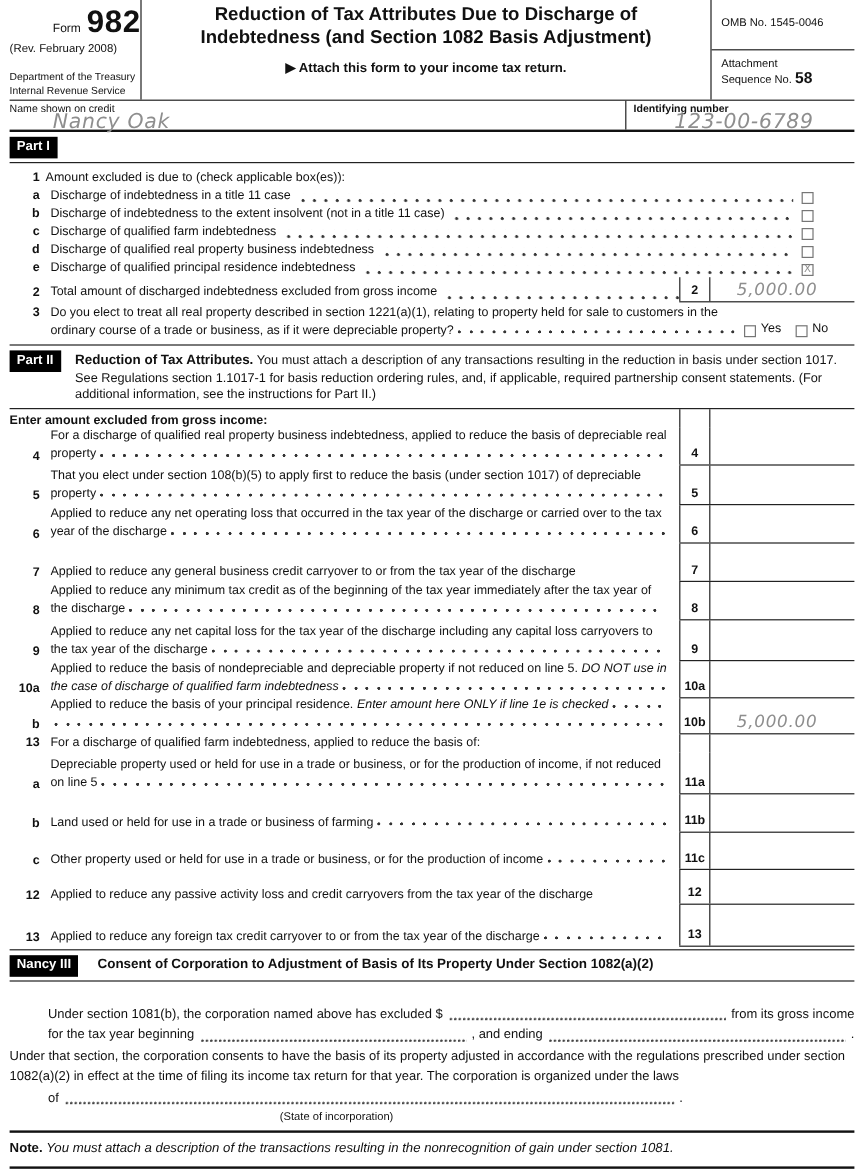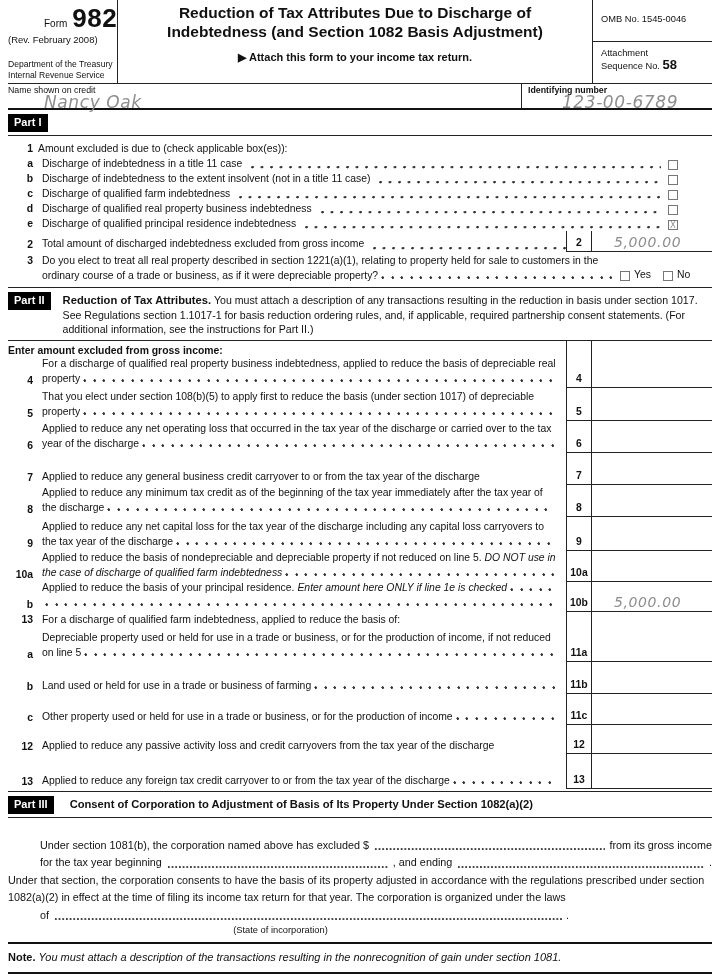--- a/index.html
+++ b/index.html
@@ -352,21 +352,21 @@
   <div class="trow" style="height:35px">
     <span class="ln">13</span>
     <div class="txt clip clip1"><span>Applied to reduce any foreign tax credit carryover to or from the tax year of the discharge</span><span class="ilead"><i></i><i></i><i></i><i></i><i></i><i></i><i></i><i></i><i></i><i></i><i></i></span></div>
     <div class="bg">
         <span class="nc">13</span>
         <span class="ac hand"></span>
       </div>
   </div>
 
   <div class="band" style="border-top:1px solid #222; margin-top:2px;">
-    <span class="band-box">Part III</span>
+    <span class="band-box">Nancy III</span>
     <span class="band-title">Consent of Corporation to Adjustment of Basis of Its Property Under Section 1082(a)(2)</span>
   </div>
   <div class="rule"></div>
 
   <div class="p3">
     <div class="p3line">
       <span>Under section 1081(b), the corporation named above has excluded $</span>
       <span class="dlead grow"></span>
       <span>from its gross income</span>
     </div>

